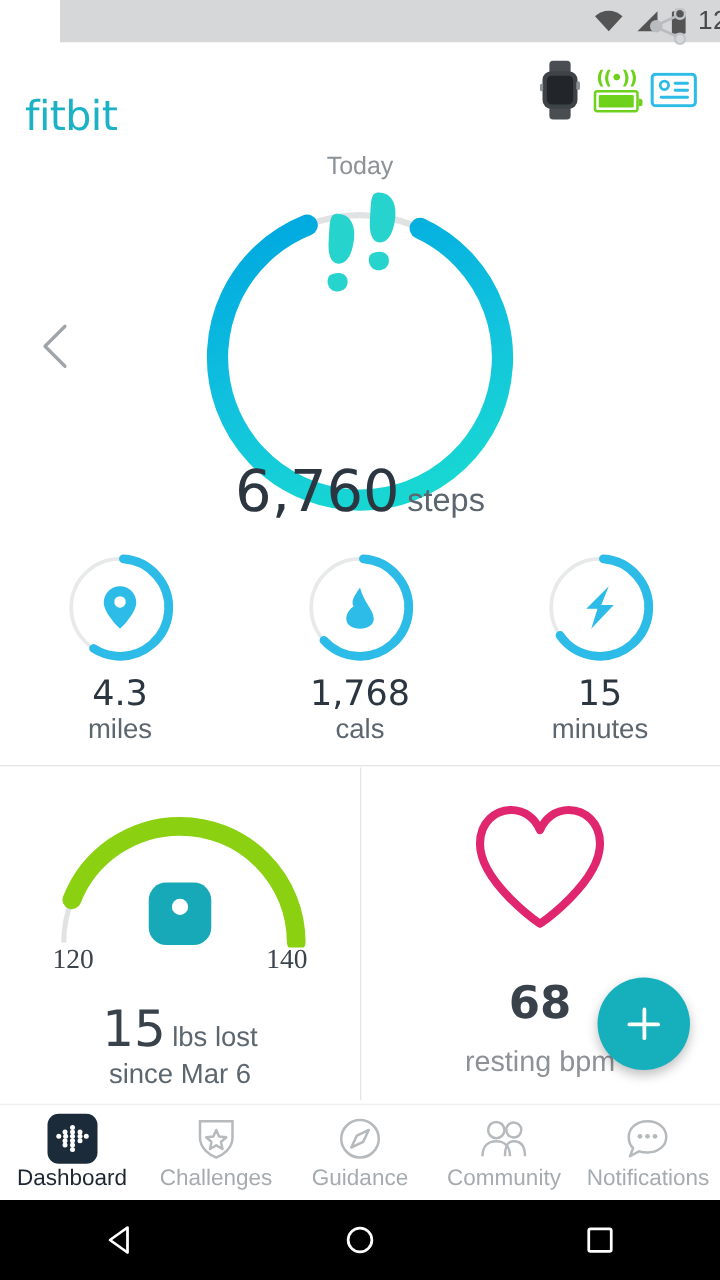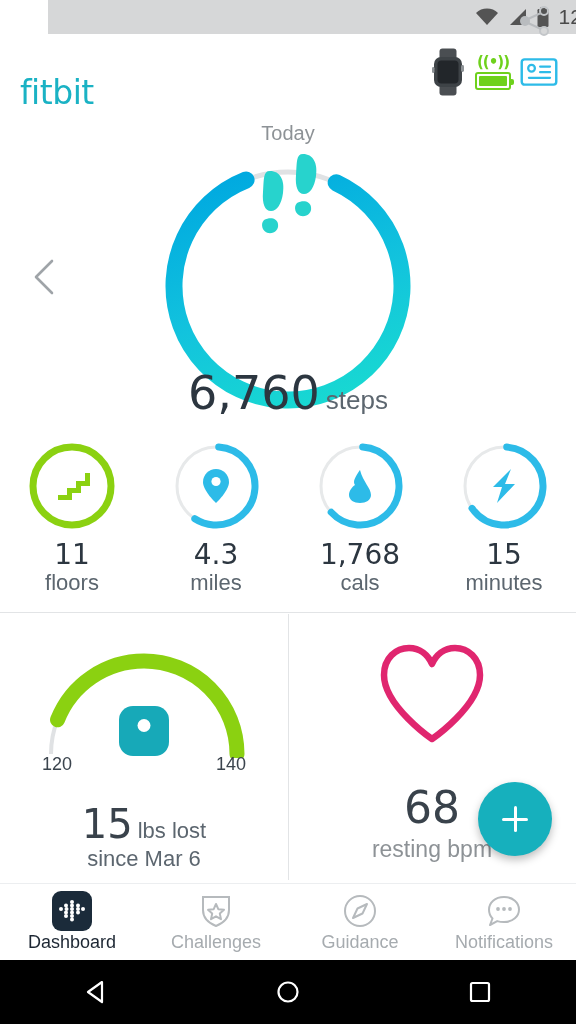--- a/index.html
+++ b/index.html
@@ -104,34 +104,34 @@
   .gauge-wrap { position:absolute; left:50%; top:24px; transform:translateX(-50%);
                 width:210px; height:120px; }
   .scale-icon {
     position:absolute; left:50%; top:92px; transform:translateX(-50%);
     width:50px; height:50px; border-radius:14px; background:#17a9b8;
   }
   .scale-icon i {
     position:absolute; left:50%; top:13px; transform:translateX(-50%);
     width:13px; height:13px; border-radius:50%; background:#ffffff;
   }
-  .gauge-tick { position:absolute; top:140px; font-size:18px; color:#3b444d; }
+  .gauge-tick { position:absolute; top:140px; font-size:22px; color:#3b444d;font-family:Liberation Serif, serif; }
   .gauge-tick.lo { left:42px; }
   .gauge-tick.hi { right:42px; }
 
   .wt-line1 { position:absolute; top:187px; left:0; width:288px; text-align:center;
               white-space:nowrap; }
   .wt-val  { font-size:40px; color:#39424b; font-family:"DejaVu Sans", sans-serif; }
   .wt-unit { font-size:22px; color:#5c666f; margin-left:5px;text-align:right; }
   .wt-line2 { position:absolute; top:232px; left:0; width:288px; text-align:center;
               font-size:22px; color:#5c666f; }
 
   .heart-wrap { position:absolute; left:50%; top:28px; transform:translateX(-50%); }
   .hr-line1 { position:absolute; top:168px; left:0; width:288px; text-align:center; }
-  .hr-val   { font-size:44px; color:#39424b; font-family:"DejaVu Sans", sans-serif; }
+  .hr-val   { font-size:36px; color:#39424b; font-family:"DejaVu Sans", sans-serif;font-weight:bold; }
   .hr-line2 { position:absolute; top:222px; left:0; width:288px; text-align:center;
               font-size:23px; color:#8d9296; }
 
   
   .fab {
     position:absolute; left:478px; top:782px; width:74px; height:74px;
     border-radius:50%; background:#16b0bd;
     box-shadow:0 4px 9px rgba(0,0,0,.26);
     display:flex; align-items:center; justify-content:center; z-index:5;
   }
@@ -248,35 +248,20 @@
       <path d="M19 70 C25 67 32 68 33 74 C34 80 29 84 23 83 C17.5 82 15 74 19 70 Z" fill="#27d3cd"></path>
     </svg>
   </div>
 
   <div class="steps-line">
     <span class="steps-val">6,760</span><span class="steps-unit">steps</span>
   </div>
 
   <div class="stats">
 
-    <div class="stat">
-      <div class="stat-ring">
-        <svg width="92" height="92" viewBox="0 0 92 92">
-          <circle cx="46" cy="46" r="39" fill="none" stroke="#e7e9ea" stroke-width="3"></circle>
-          <circle cx="46" cy="46" r="39" fill="none" stroke="#8bd111" stroke-width="7" stroke-linecap="round" stroke-dasharray="245 245" transform="rotate(-90 46 46)"></circle>
-        </svg>
-        <span class="mid">
-          <svg width="40" height="38" viewBox="0 0 40 38">
-            <path d="M33 6 L33 14 L24 14 L24 21 L15 21 L15 28 L6 28 L6 33 L20 33 L20 26 L29 26 L29 19 L38 19 L38 6 Z" fill="#8bd111"></path>
-          </svg>
-        </span>
-      </div>
-      <span class="stat-val">11</span>
-      <span class="stat-unit">floors</span>
-    </div>
 
     <div class="stat">
       <div class="stat-ring">
         <svg width="92" height="92" viewBox="0 0 92 92">
           <circle cx="46" cy="46" r="39" fill="none" stroke="#e7e9ea" stroke-width="3"></circle>
           <circle cx="46" cy="46" r="39" fill="none" stroke="#2dbbe8" stroke-width="7" stroke-linecap="round" stroke-dasharray="142 245" transform="rotate(-86 46 46)"></circle>
         </svg>
         <span class="mid">
           <svg width="28" height="36" viewBox="0 0 28 36">
             <path d="M14 1 C21.2 1 27 6.8 27 14 C27 23 14 35 14 35 C14 35 1 23 1 14 C1 6.8 6.8 1 14 1 Z" fill="#2dbbe8"></path>
@@ -403,20 +388,31 @@
     <div class="tab">
       <span class="tab-ico">
         <svg width="34" height="34" viewBox="0 0 34 34">
           <circle cx="17" cy="17" r="15" fill="none" stroke="#b6babd" stroke-width="2"></circle>
           <path d="M24 10 L19.5 19.5 L10 24 L14.5 14.5 Z" fill="none" stroke="#b6babd" stroke-width="2" stroke-linejoin="round"></path>
         </svg>
       </span>
       <span class="tab-label">Guidance</span>
     </div>
 
+    <div class="tab">
+      <span class="tab-ico">
+        <svg width="40" height="32" viewBox="0 0 40 32">
+          <circle cx="14" cy="9" r="6.5" fill="none" stroke="#b6babd" stroke-width="2"></circle>
+          <path d="M3 30 C3 21.5 8 18 14 18 C20 18 25 21.5 25 30" fill="none" stroke="#b6babd" stroke-width="2"></path>
+          <circle cx="28" cy="9" r="6" fill="none" stroke="#b6babd" stroke-width="2"></circle>
+          <path d="M21 30 C21 21.5 23 18 28 18 C34 18 37 21.5 37 30" fill="none" stroke="#b6babd" stroke-width="2"></path>
+        </svg>
+      </span>
+      <span class="tab-label">Community</span>
+    </div>
 
     <div class="tab">
       <span class="tab-ico">
         <svg width="36" height="34" viewBox="0 0 36 34">
           <path d="M18 3 C27 3 33 8.6 33 15.5 C33 22.4 27 28 18 28 C15.5 28 13.2 27.7 11.2 27.1
                    L4 31 L6.5 24.5 C4.2 22.2 3 19 3 15.5 C3 8.6 9 3 18 3 Z" fill="none" stroke="#b6babd" stroke-width="2" stroke-linejoin="round"></path>
           <circle cx="12" cy="15" r="1.9" fill="#b6babd"></circle>
           <circle cx="18" cy="15" r="1.9" fill="#b6babd"></circle>
           <circle cx="24" cy="15" r="1.9" fill="#b6babd"></circle>
         </svg>

